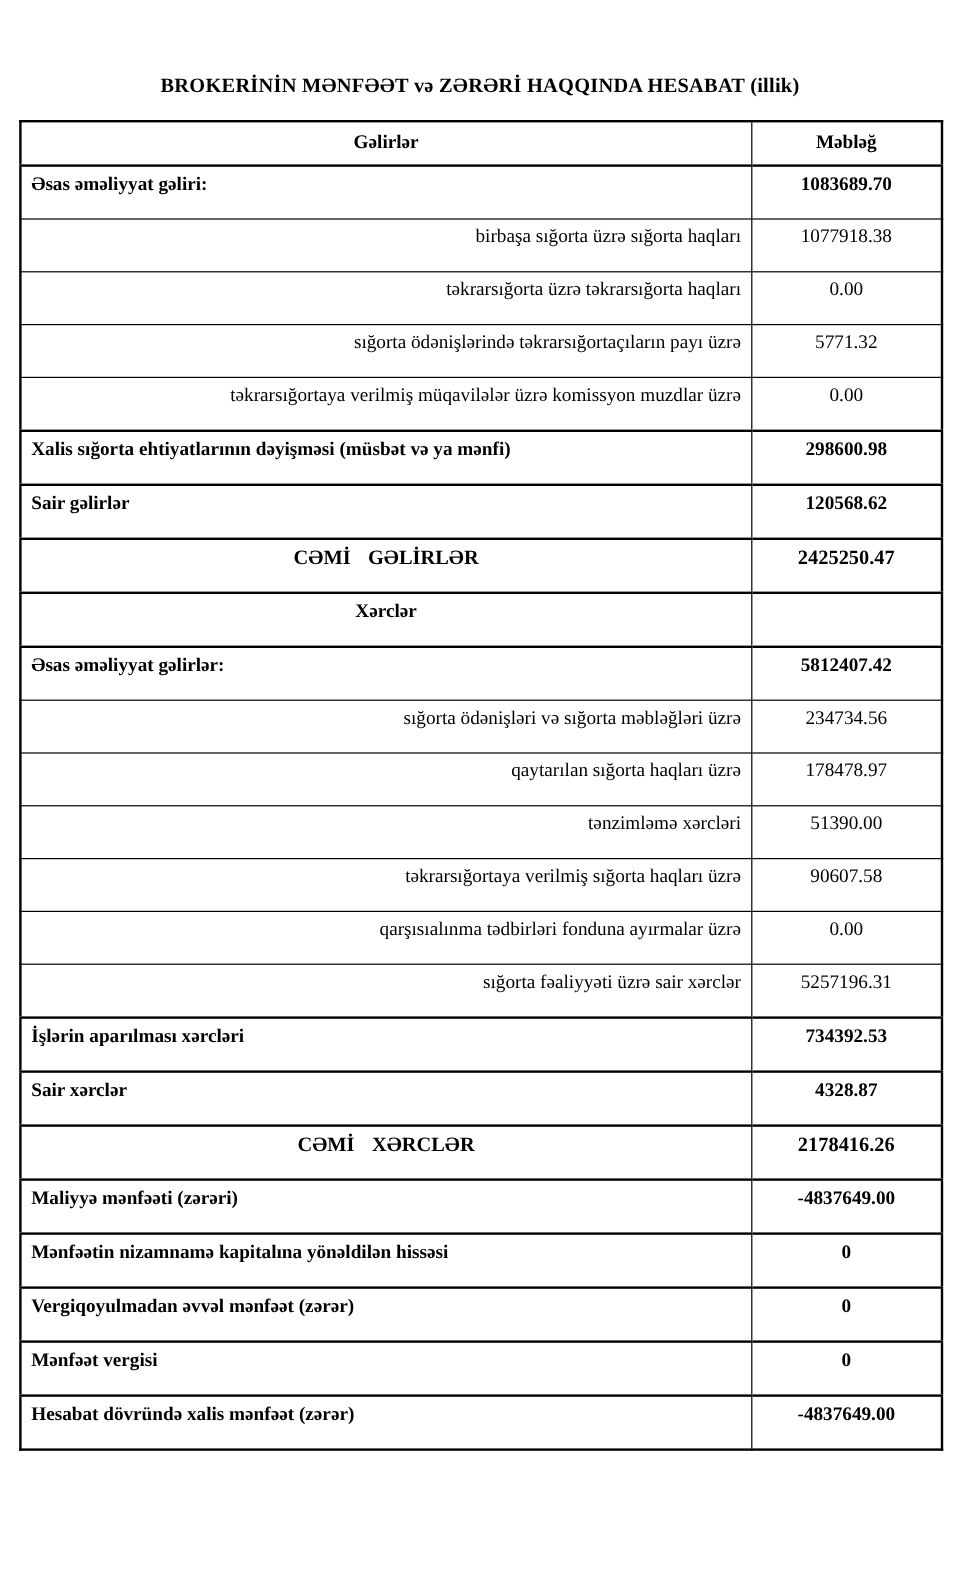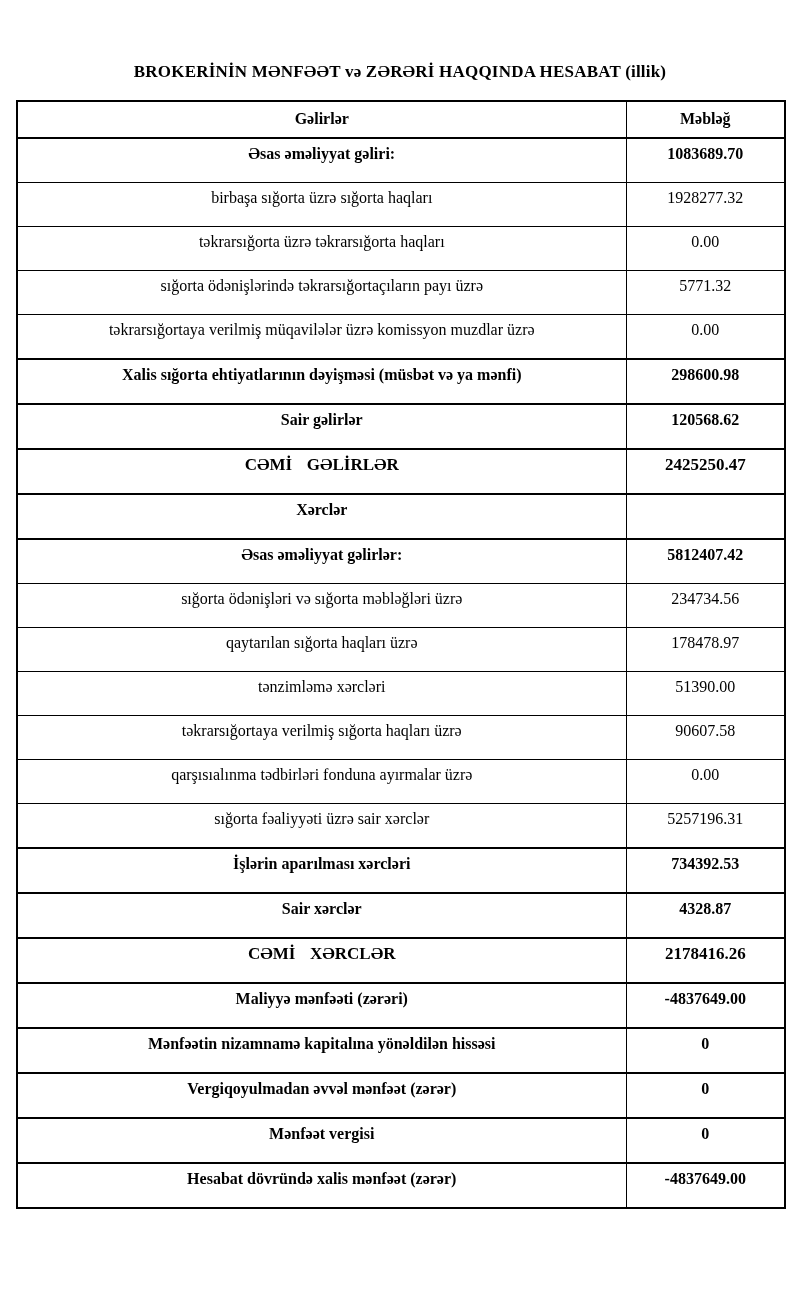--- a/index.html
+++ b/index.html
@@ -34,22 +34,22 @@
   }
   .report th {
     padding: 8px 2px 9px;
     text-align: center;
     font-weight: bold;
     border-bottom-width: 2px;
   }
   .report td { padding: 6px 8px 19px; }
   td.value { text-align: center; }
   tr.row-section td { border-top-width: 2px; font-weight: bold; }
-  tr.row-section td.label { text-align: center; }
-  tr.row-sub td.label { text-align: center; font-weight: normal; }
+  tr.row-section td.label { text-align: left; }
+  tr.row-sub td.label { text-align: right; font-weight: normal; }
   tr.row-total td {
     border-top-width: 2px;
     font-weight: bold;
     text-align: center;
     font-size: 17px;
     white-space: pre;
     word-spacing: 3px;
   }
   tr.row-header2 td { border-top-width: 2px; font-weight: bold; text-align: center; }
 </style>
@@ -69,21 +69,21 @@
         <th class="value">Məbləğ</th>
       </tr>
     </thead>
     <tbody>
         <tr class="row-section">
           <td class="label">Əsas əməliyyat gəliri:</td>
           <td class="value">1083689.70</td>
         </tr>
         <tr class="row-sub">
           <td class="label">birbaşa sığorta üzrə sığorta haqları</td>
-          <td class="value">1928277.32</td>
+          <td class="value">1077918.38</td>
         </tr>
         <tr class="row-sub">
           <td class="label">təkrarsığorta üzrə təkrarsığorta haqları</td>
           <td class="value">0.00</td>
         </tr>
         <tr class="row-sub">
           <td class="label">sığorta ödənişlərində təkrarsığortaçıların payı üzrə</td>
           <td class="value">5771.32</td>
         </tr>
         <tr class="row-sub">

